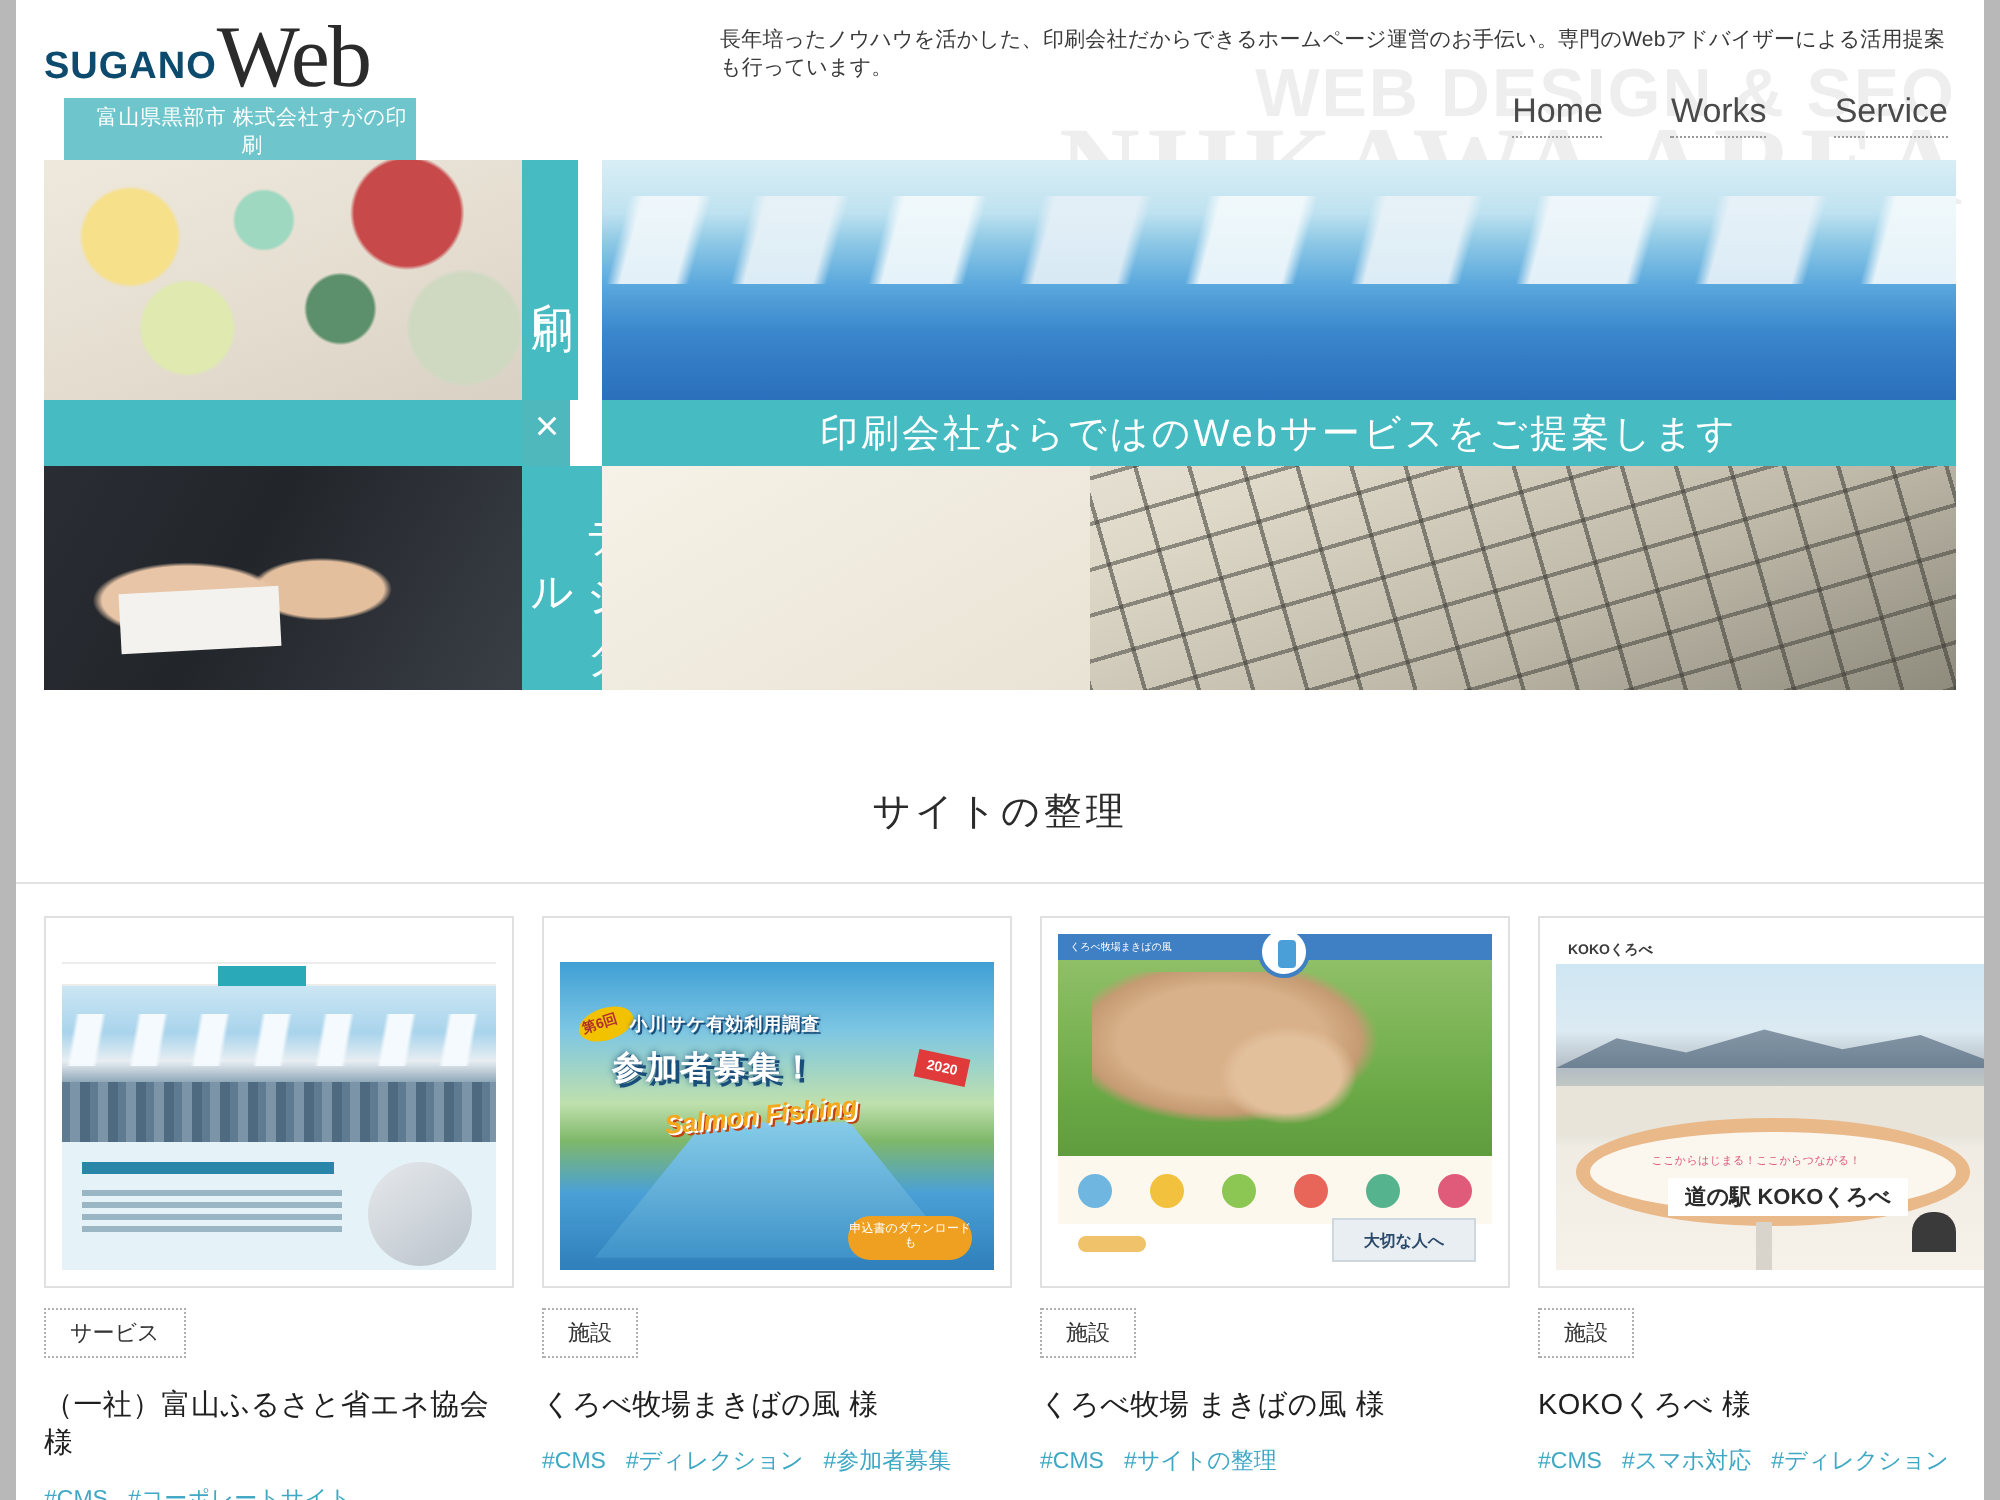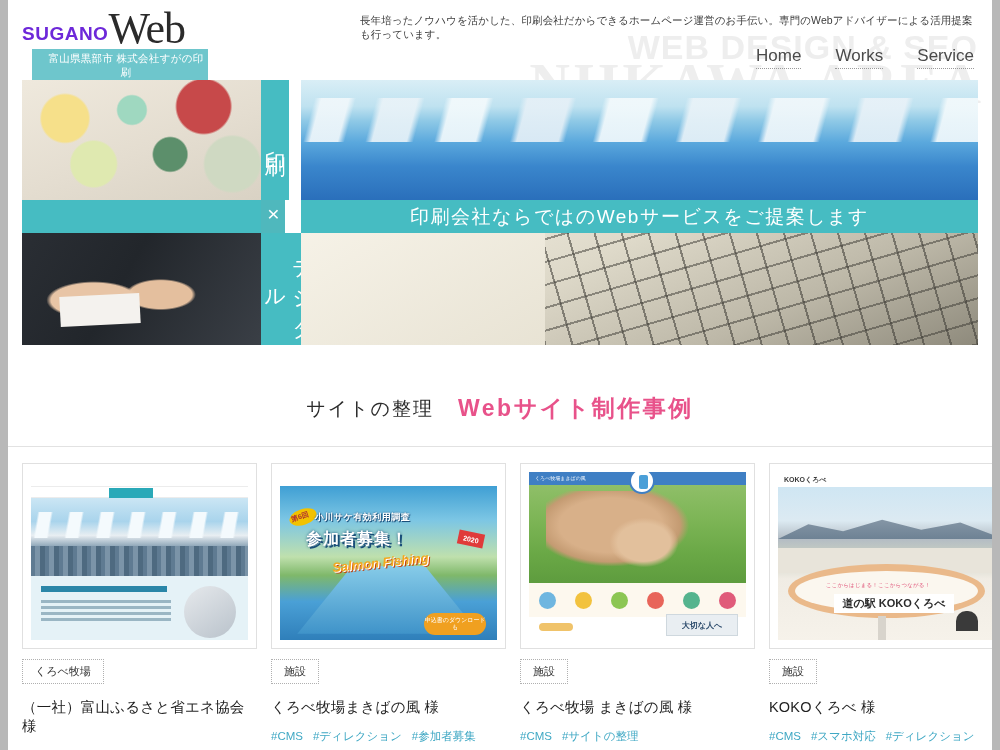--- a/index.html
+++ b/index.html
@@ -22,21 +22,21 @@
     font-family:"Liberation Sans", sans-serif;
   }
   .bg-word-1 { right: 14px; top: 28px; font-size: 34px; }
   .bg-word-2 { right: 8px; top: 52px; font-size: 56px; letter-spacing:3px;font-family:Liberation Serif, serif; }
 
   .logo { position:absolute; left:14px; top:8px; width:190px; }
   .logo-row { display:flex; align-items:flex-end; height:40px; }
   .logo-sugano {
     font-family:"Liberation Sans", sans-serif;
     font-size:19px; font-weight:bold; letter-spacing:0.5px;
-    color:#6d28d9; padding-bottom:3px;
+    color:#0c4a6e; padding-bottom:3px;
   }
   .logo-web {
     font-family:"Liberation Serif","DejaVu Serif",serif;
     font-size:44px; line-height:38px; color:#2b2b2b; letter-spacing:-1px;
   }
   .logo-bar {
     margin-top:1px; background:#6ec6cc; color:#fff;
     font-size:10.5px; text-align:center; padding:3px 4px 4px 16px;
     letter-spacing:0.3px; width:176px; margin-left:10px;
   }
@@ -290,21 +290,20 @@
         <span>印刷会社ならではのWebサービスをご提案します</span>
       </div>
       <div class="hero-img-kbd">
         <div class="kbd-blank"></div>
       </div>
     </div>
   </div>
 
   <div class="section-title">
     <span class="st-sub">サイトの整理</span>
-    <span class="st-main">Webサイト制作事例</span>
   </div>
   <div class="divider"></div>
 
   <div class="cards">
 
     <div class="card">
       <div class="thumb">
         <div class="thumb-inner">
           <div class="t1-bar"></div>
           <div class="t1-nav">
@@ -315,21 +314,21 @@
             <div class="t1-city"></div>
           </div>
           <div class="t1-low">
             <div class="t1-h"></div>
             <div class="t1-p"></div>
             <div class="t1-circle"></div>
           </div>
         </div>
       </div>
       <div class="card-meta">
-        <span class="badge">くろべ牧場</span>
+        <span class="badge">サービス</span>
         <div class="card-title">（一社）富山ふるさと省エネ協会 様</div>
         <div class="tags">
           <span class="tag">#CMS</span><span class="tag">#コーポレートサイト</span><br>
           <br>
           
         </div>
       </div>
     </div>
 
     <div class="card">

